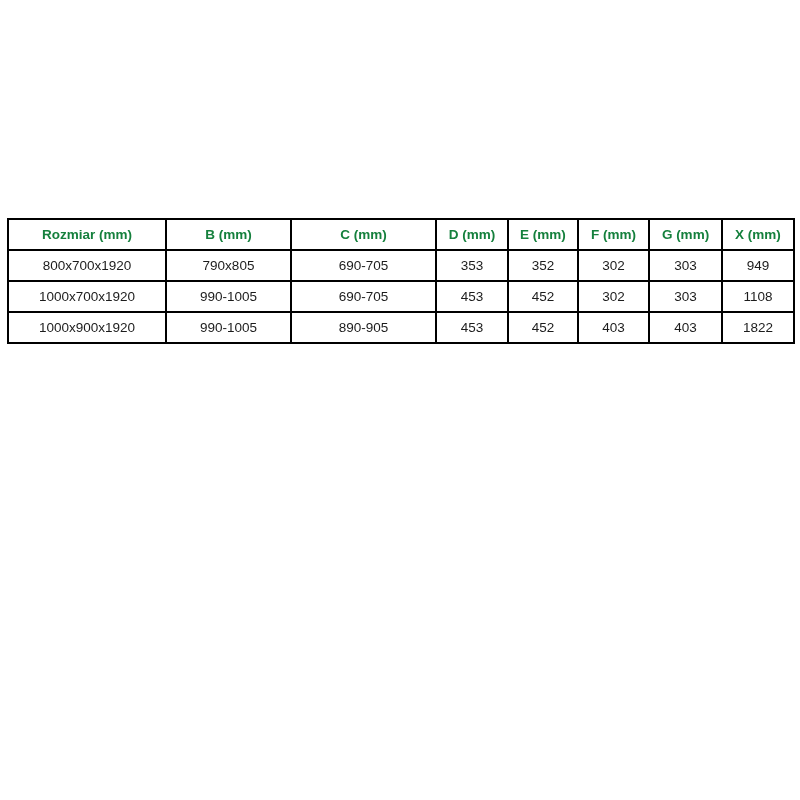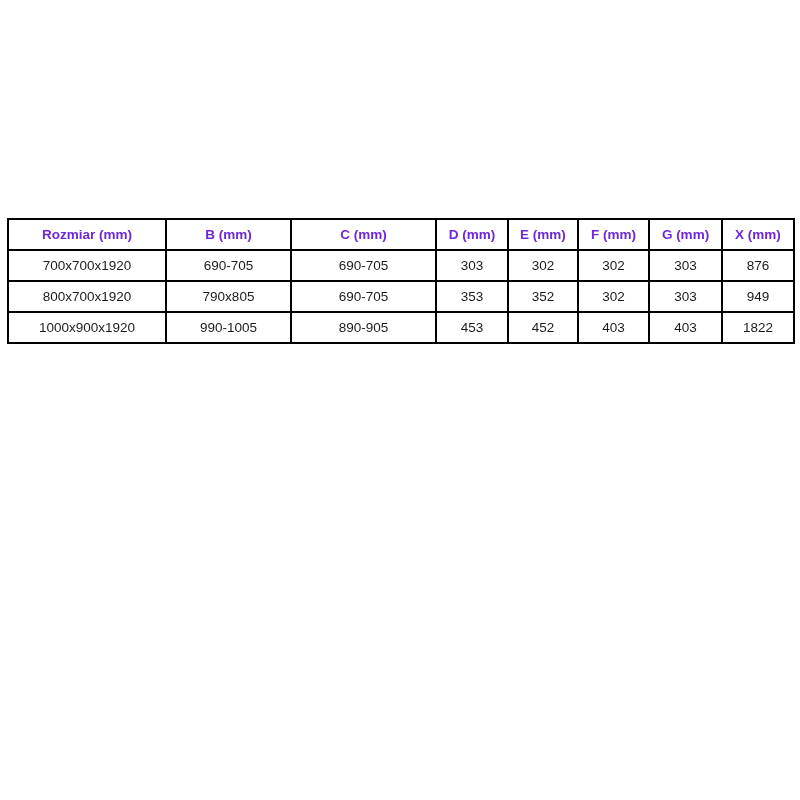--- a/index.html
+++ b/index.html
@@ -31,21 +31,21 @@
     padding: 0 2px;
     text-align: center;
     vertical-align: middle;
     font-size: 13.5px;
     color: #1c1c1c;
     white-space: nowrap;
     overflow: hidden;
   }
   table.spec-table th {
     font-weight: bold;
-    color: #6d28d9;
+    color: #15803d;
   }
   col.c-rozmiar { width: 158px; }
   col.c-b { width: 125px; }
   col.c-c { width: 145px; }
   col.c-d { width: 72px; }
   col.c-e { width: 70px; }
   col.c-f { width: 71px; }
   col.c-g { width: 73px; }
   col.c-x { width: 72px; }
 </style>
@@ -71,38 +71,38 @@
         <th>C (mm)</th>
         <th>D (mm)</th>
         <th>E (mm)</th>
         <th>F (mm)</th>
         <th>G (mm)</th>
         <th>X (mm)</th>
       </tr>
     </thead>
     <tbody>
       <tr>
-        <td>700x700x1920</td>
-        <td>690-705</td>
-        <td>690-705</td>
-        <td>303</td>
-        <td>302</td>
-        <td>302</td>
-        <td>303</td>
-        <td>876</td>
-      </tr>
-      <tr>
         <td>800x700x1920</td>
         <td>790x805</td>
         <td>690-705</td>
         <td>353</td>
         <td>352</td>
         <td>302</td>
         <td>303</td>
         <td>949</td>
+      </tr>
+      <tr>
+        <td>1000x700x1920</td>
+        <td>990-1005</td>
+        <td>690-705</td>
+        <td>453</td>
+        <td>452</td>
+        <td>302</td>
+        <td>303</td>
+        <td>1108</td>
       </tr>
       <tr>
         <td>1000x900x1920</td>
         <td>990-1005</td>
         <td>890-905</td>
         <td>453</td>
         <td>452</td>
         <td>403</td>
         <td>403</td>
         <td>1822</td>

